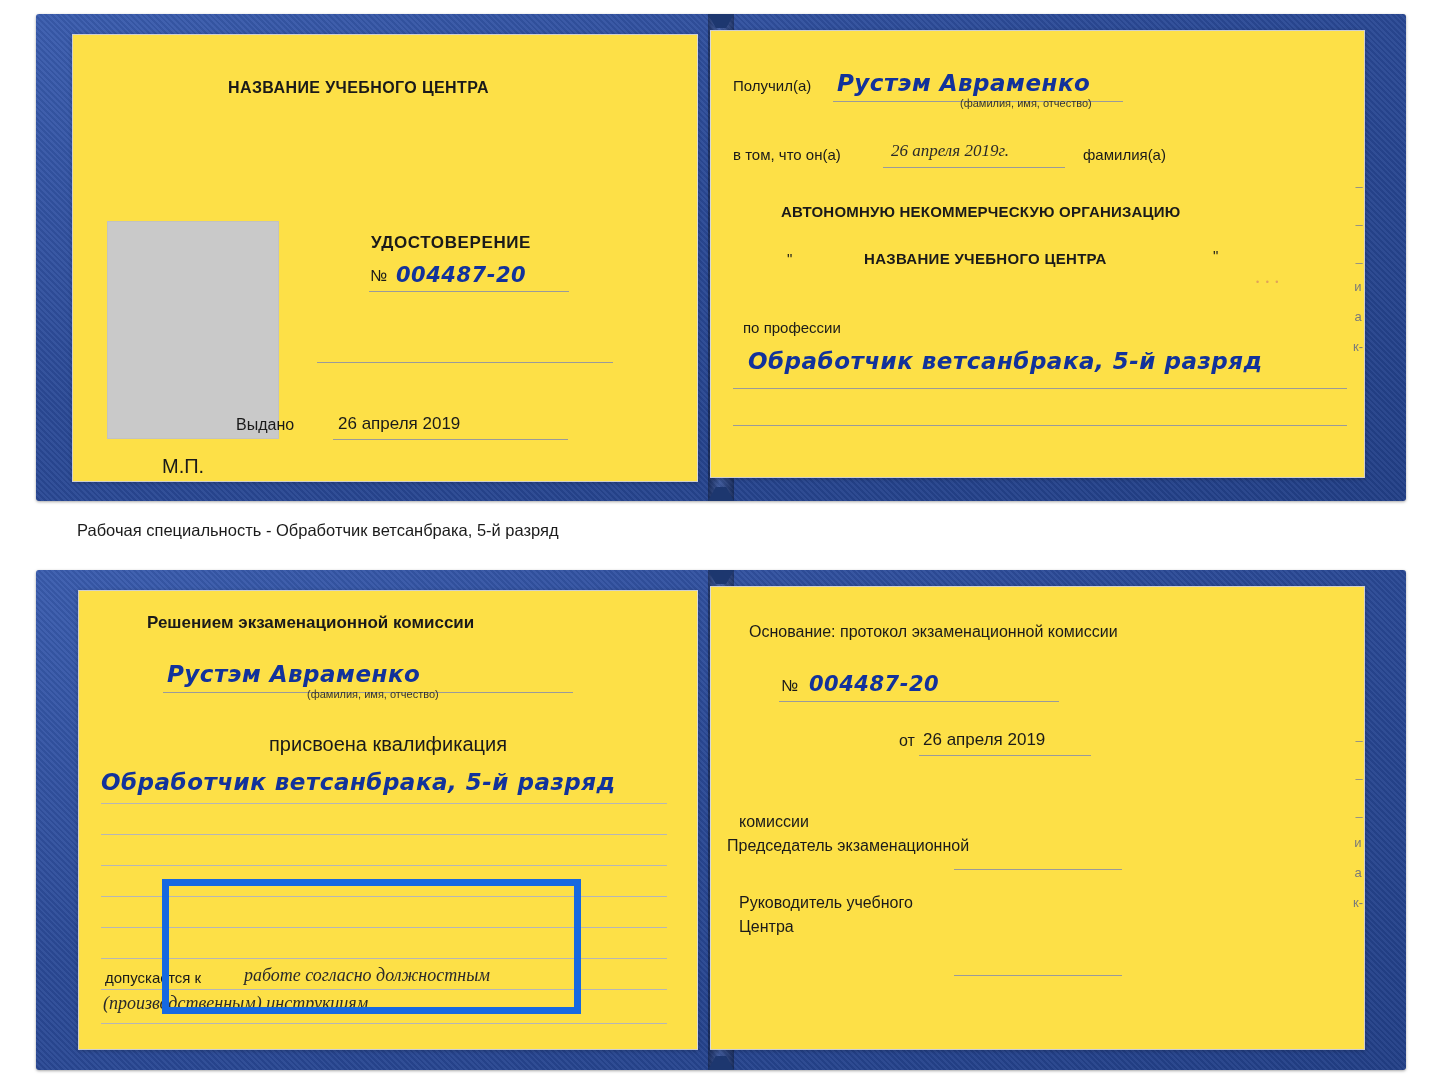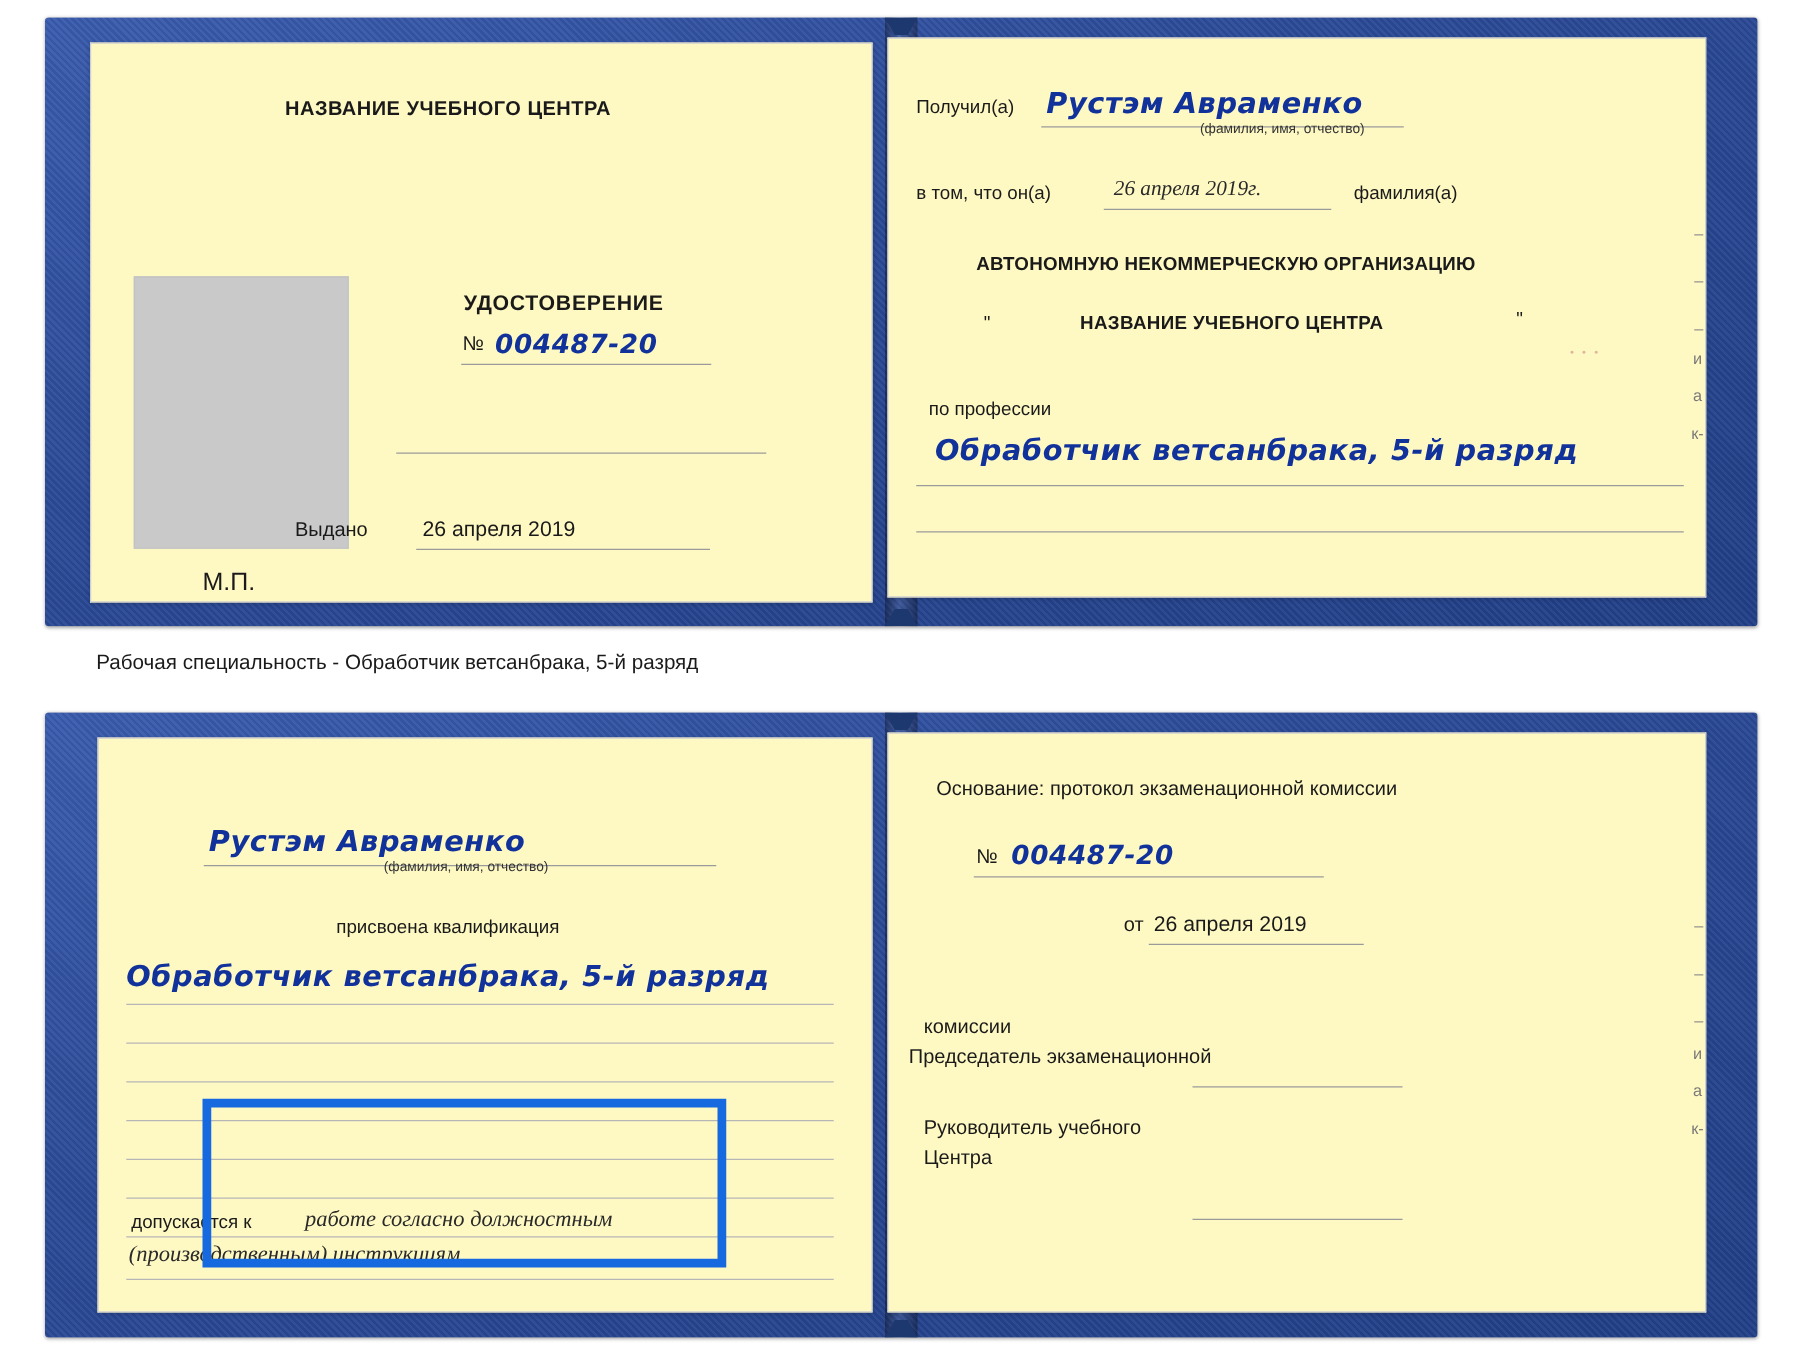--- a/index.html
+++ b/index.html
@@ -42,21 +42,21 @@
     width: 26px; height: 14px;
     background: #1d376f;
     left: 50%; margin-left: -13px;
     z-index: 3;
   }
   .book .notch.top { top: 0; clip-path: polygon(0 0, 100% 0, 70% 100%, 30% 100%); }
   .book .notch.bottom { bottom: 0; clip-path: polygon(30% 0, 70% 0, 100% 100%, 0 100%); }
 
   .paper {
     position: absolute;
-    background: #fef9c3;
+    background: #fde047;
     border: 1px solid #cfcfcf;
     box-shadow: 0 1px 4px rgba(0,0,0,0.22);
   }
   .paper.left  { border-right: 1px solid #d8d8d8; }
   .paper.right { border-left: 1px solid #d8d8d8; }
 
   
   .edge-col {
     position: absolute;
     font-size: 13px;
@@ -210,26 +210,27 @@
 
   <div class="caption" style="left:77px; top:521px;">Рабочая специальность - Обработчик ветсанбрака, 5-й разряд</div>
 
   <div class="book" style="left:36px; top:570px; width:1370px; height:500px;">
     <div class="notch top"></div>
     <div class="notch bottom"></div>
   </div>
 
   <div class="paper left" style="left:78px; top:590px; width:620px; height:460px;">
 
+    <div class="t printed bold" style="left:68px; top:22px; font-size:17px;">Решением экзаменационной комиссии</div>
 
     <div class="t hand" style="left:88px; top:70px; font-size:23px;">Рустэм Авраменко</div>
     <div class="line" style="left:84px; top:101px; width:410px;"></div>
     <div class="t small" style="left:228px; top:97px;">(фамилия, имя, отчество)</div>
 
-    <div class="t printed" style="left:190px; top:142px; font-size:15px;">присвоена квалификация</div>
+    <div class="t printed" style="left:190px; top:142px; font-size:20px;">присвоена квалификация</div>
 
     <div class="t hand" style="left:22px; top:178px; font-size:23px;">Обработчик ветсанбрака, 5-й разряд</div>
 
     <div class="line thin" style="left:22px; top:212px; width:566px;"></div>
     <div class="line thin" style="left:22px; top:243px; width:566px;"></div>
     <div class="line thin" style="left:22px; top:274px; width:566px;"></div>
     <div class="line thin" style="left:22px; top:305px; width:566px;"></div>
     <div class="line thin" style="left:22px; top:336px; width:566px;"></div>
     <div class="line thin" style="left:22px; top:367px; width:566px;"></div>
 

